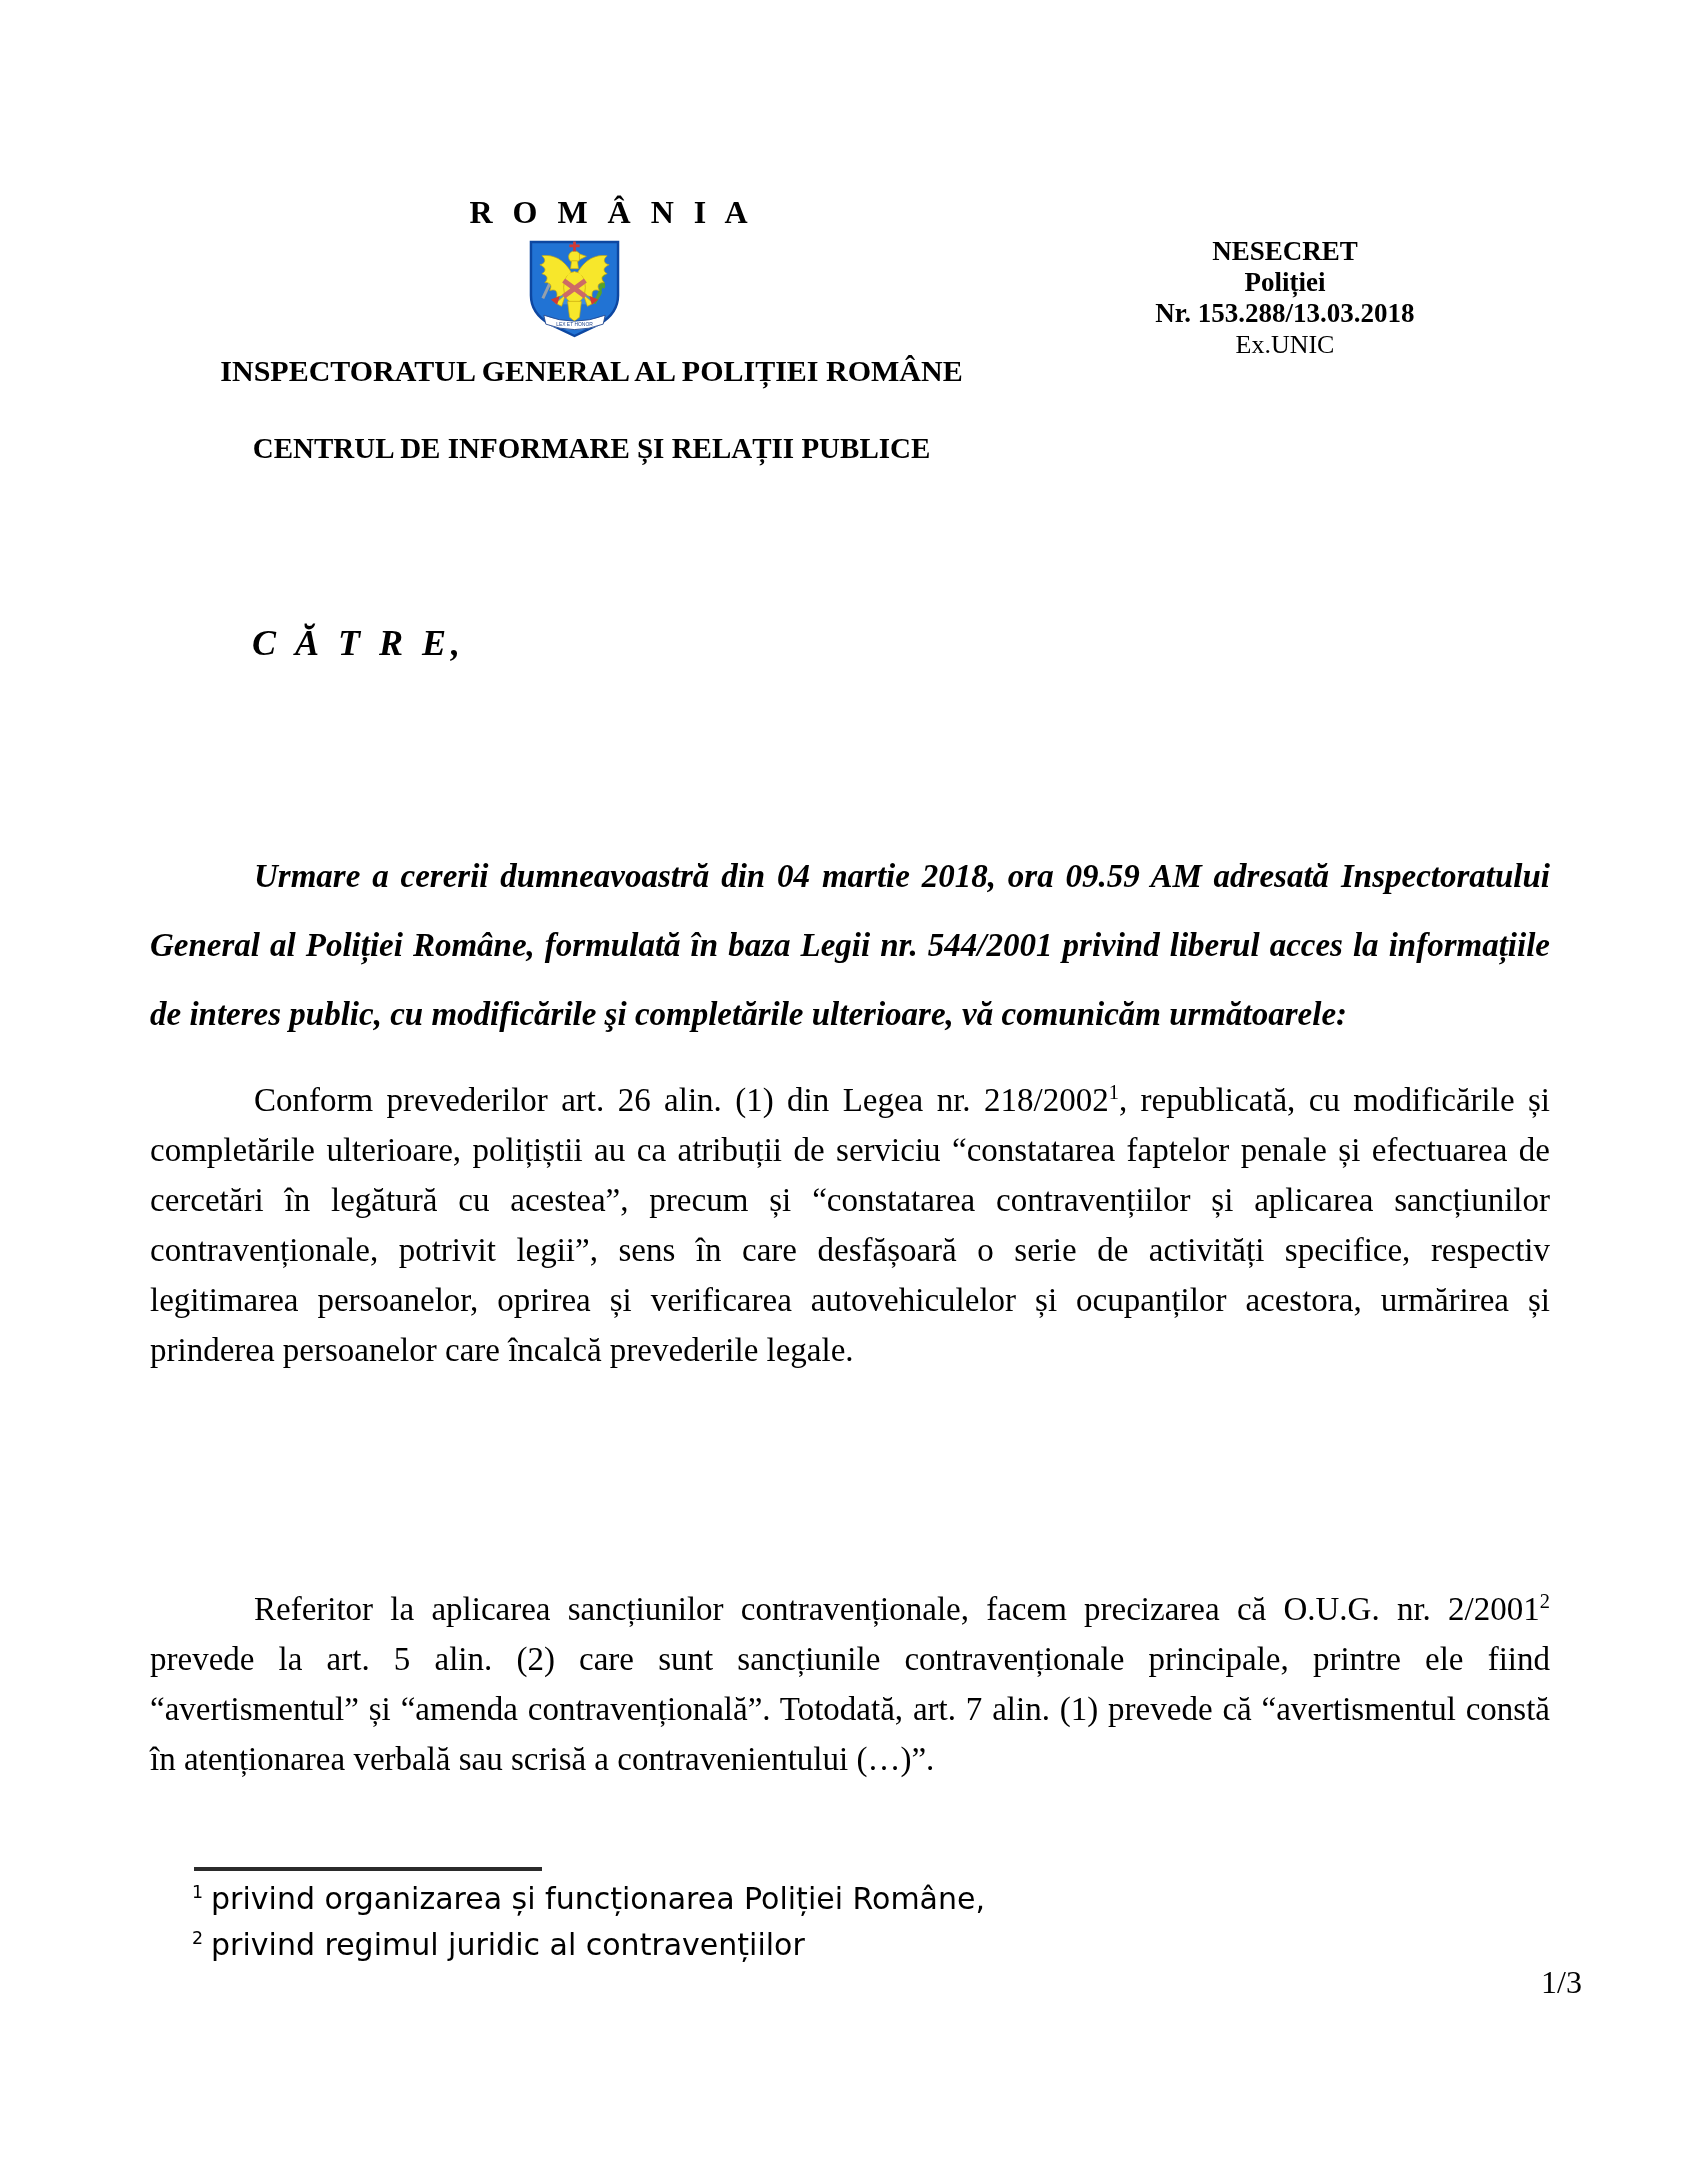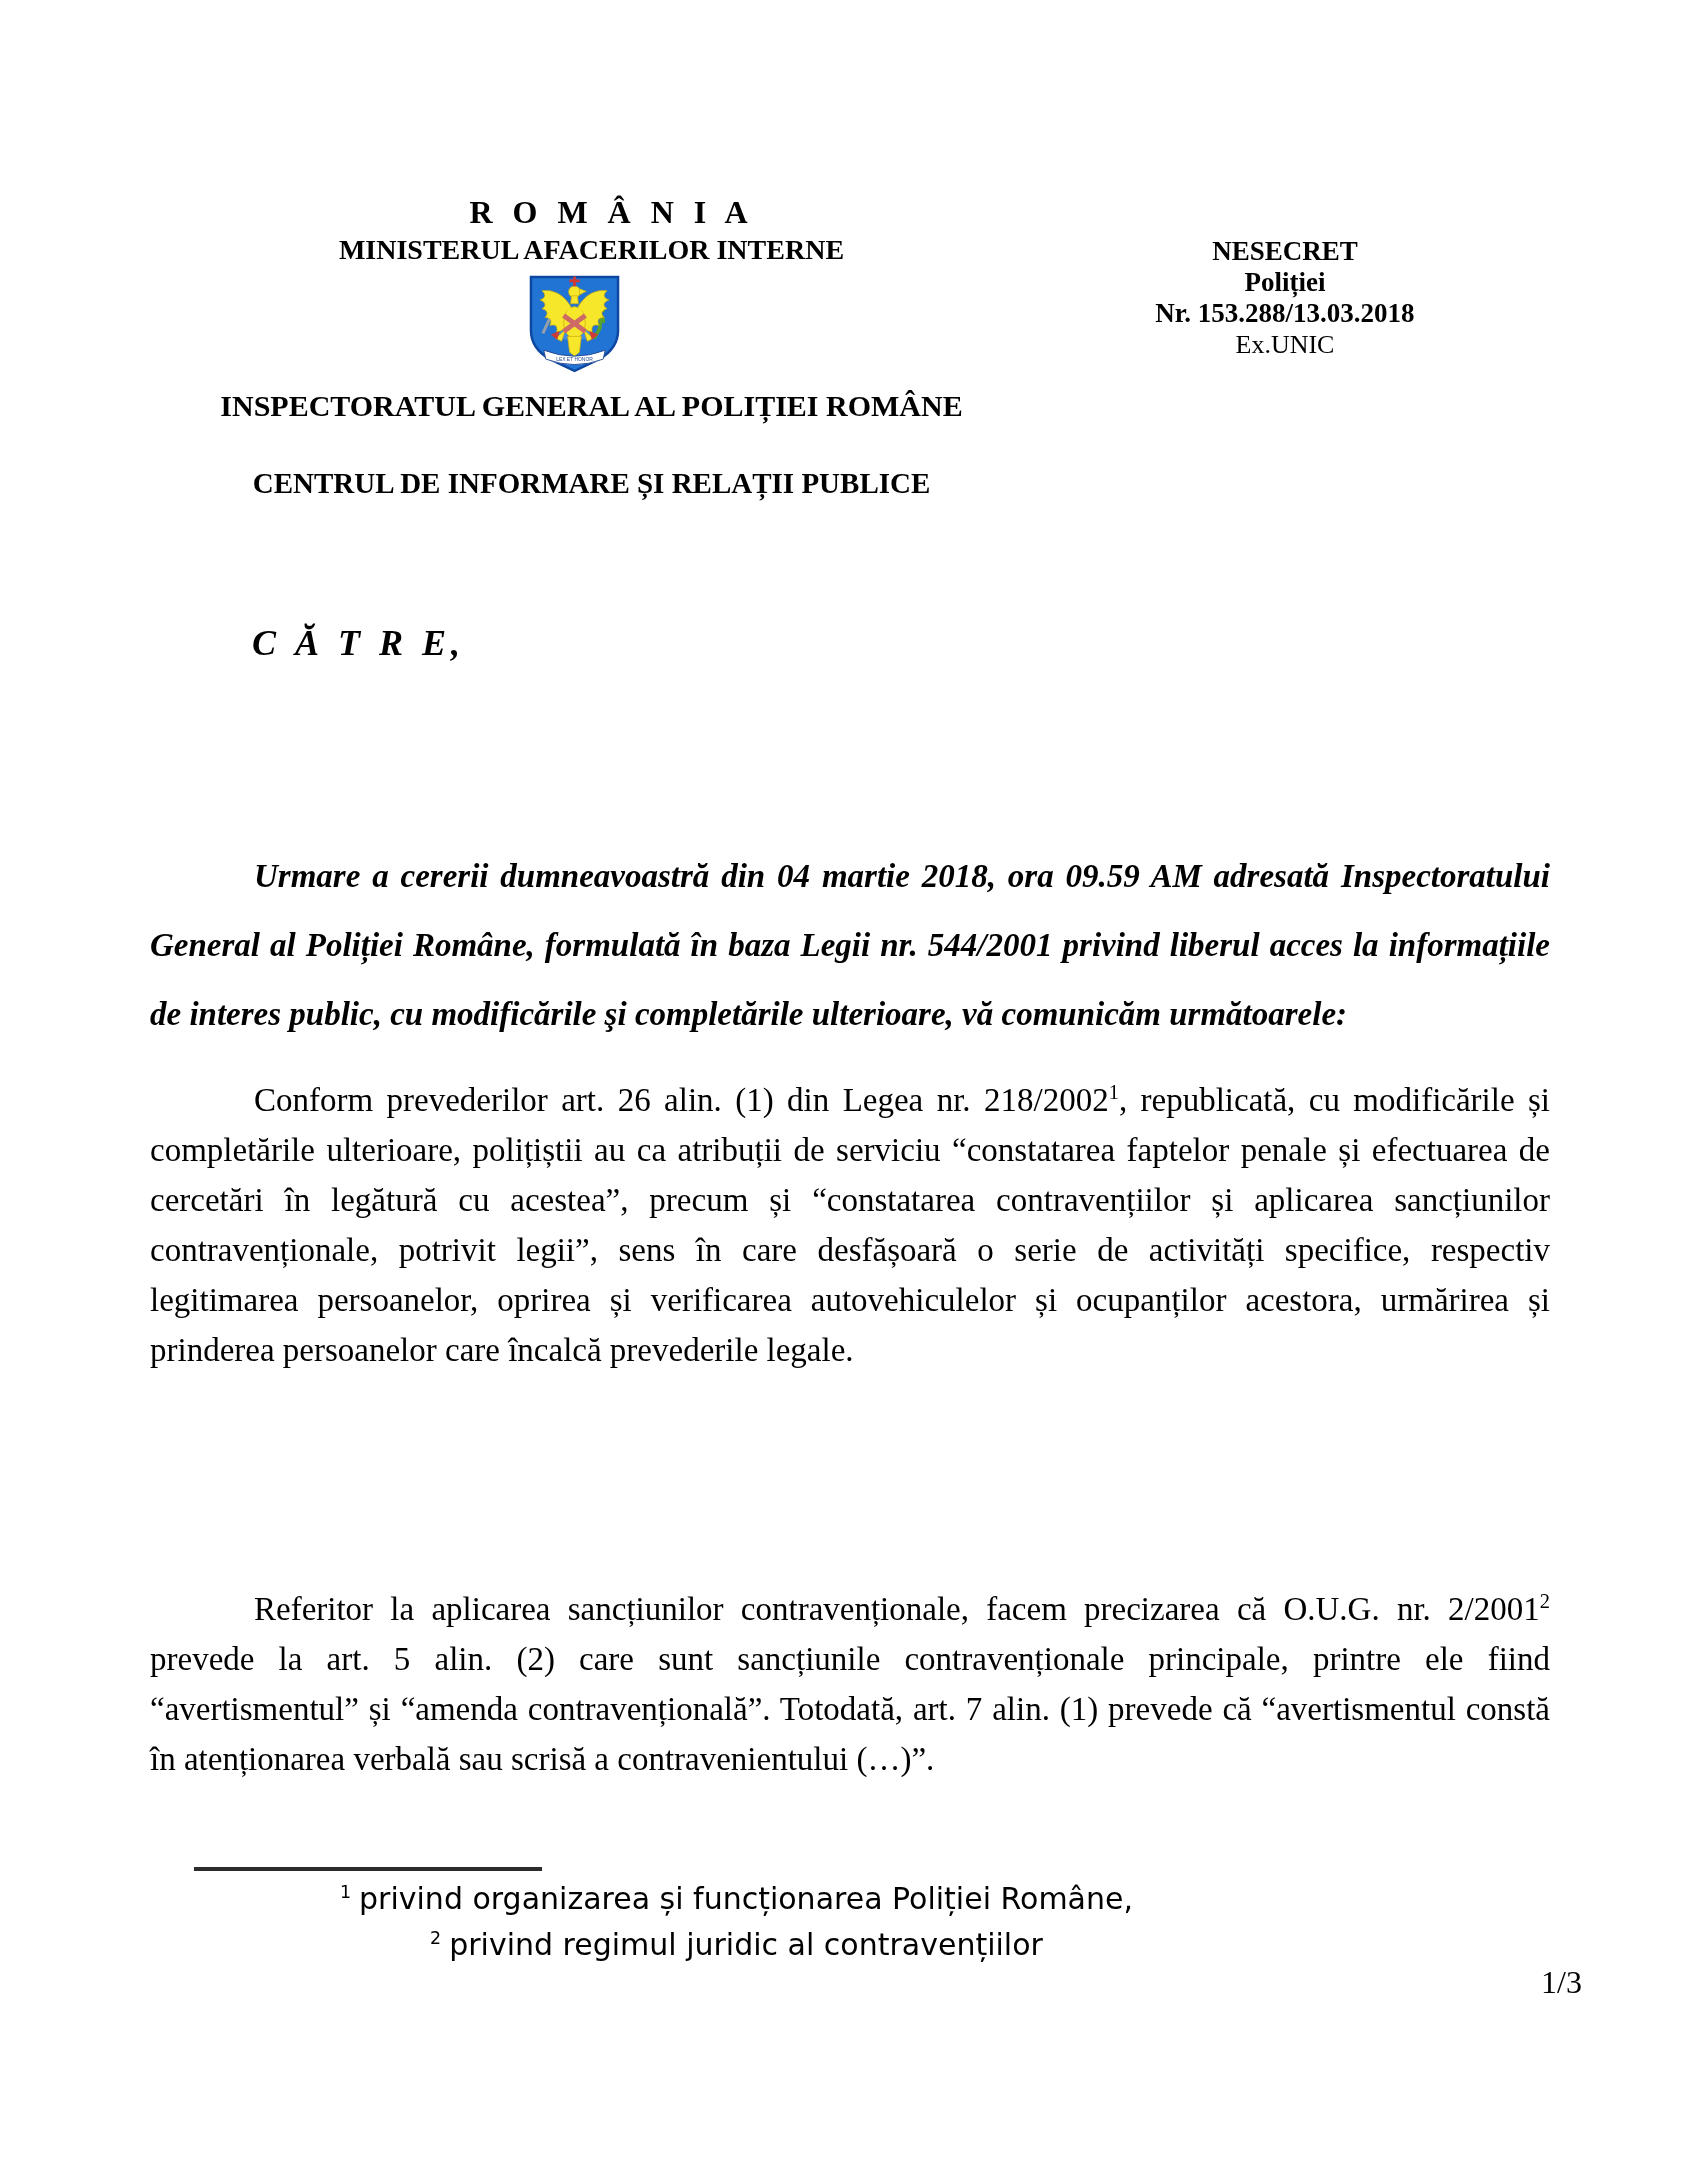--- a/index.html
+++ b/index.html
@@ -132,21 +132,20 @@
     height: 4px;
     background: #2b2b2b;
   }
   .footnote {
     position: absolute;
     left: 192px;
     width: 1089px;
     font-family: "DejaVu Sans", "Liberation Sans", sans-serif;
     font-size: 30px;
     white-space: nowrap;
-    text-align: center;
   }
   .footnote-1 { top: 1881px; }
   .footnote-2 { top: 1927px; }
   .footnote sup {
     font-size: 0.58em;
     line-height: 0;
     vertical-align: super;
     margin-right: 8px;
   }
 
@@ -158,21 +157,20 @@
     text-align: center;
   }
 </style>
 </head>
 <body>
 
 <div class="page">
 
   <div class="org-block">
     <div class="org-country">R O M Â N I A</div>
-    <div class="org-ministry">MINISTERUL AFACERILOR INTERNE</div>
 
     <svg class="org-coat" viewBox="0 0 96 100" xmlns="http://www.w3.org/2000/svg">
 
       <path d="M4 3 H92 V57 Q92 75 73 86 L48 98 L23 86 Q4 75 4 57 Z" stroke="#0d47a1" stroke-width="2.5" fill="#2173d4"></path>
 
       <rect x="31" y="33" width="34" height="33" fill="#3f8ce0"></rect>
 
       <g stroke="#97a0aa" fill="none">
         <path d="M29 32 L16 60" stroke-width="3"></path>
         <path d="M25.5 39 L32 42" stroke-width="2"></path>

